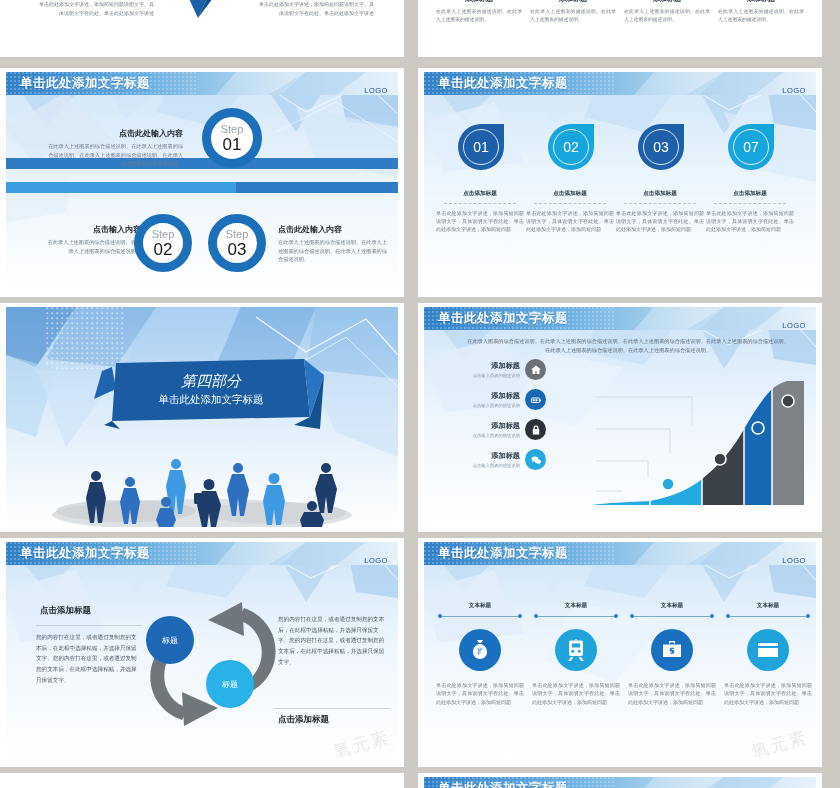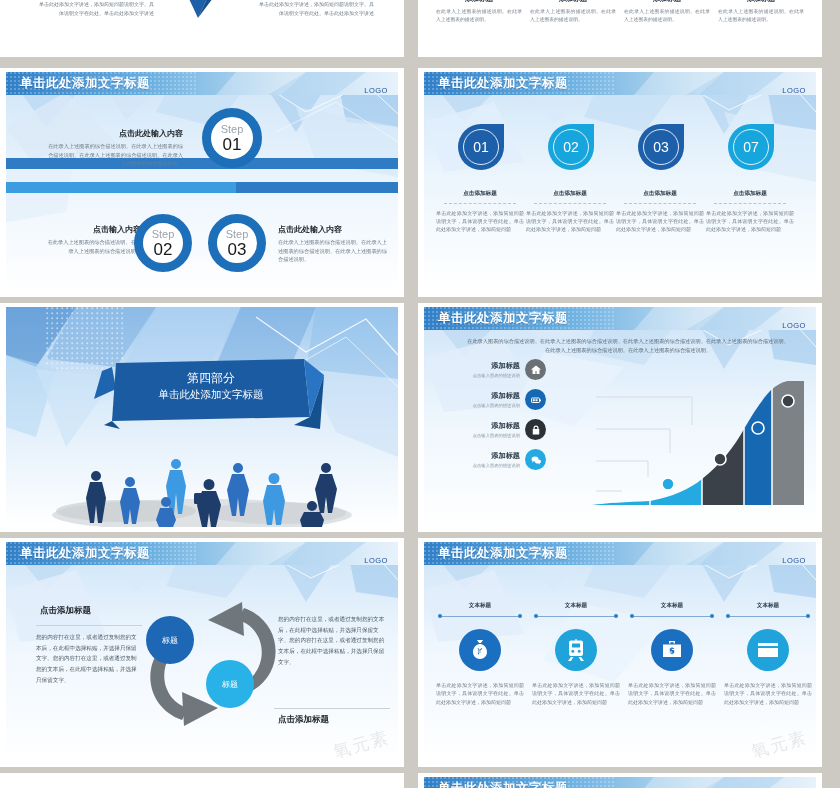--- a/index.html
+++ b/index.html
@@ -89,21 +89,21 @@
   .bcol .dash { border-top: 1px dashed #b9c4cd; margin: 5px 8px 5px; }
   .bcol .bp { font-size: 5px; color: #6f7b86; line-height: 1.6; text-align: justify; }
 
   
   .cover-ribbon { position: absolute; left: 88px; top: 52px; width: 230px; height: 70px; }
   .cover-ribbon svg { width: 100%; height: 100%; }
   .cover-title {
     position: absolute; left: 110px; top: 63px; width: 190px;
     text-align: center; color: #fff; line-height: 1.45;
   }
-  .cover-title .c1 { font-size: 12px; }
+  .cover-title .c1 { font-size: 15px; font-style: italic; }
   .cover-title .c2 { font-size: 10.5px; }
   .people { position: absolute; left: 0; bottom: 0; width: 100%; height: 96px; }
   .people svg { width: 100%; height: 100%; display:block; }
 
   
   .lead {
     position: absolute; left: 42px; top: 30px; right: 26px;
     font-size: 5.2px; color: #5f6b76; line-height: 1.8; text-align: center;
   }
   .icrow { position: absolute; display: flex; align-items: center; gap: 5px; }

